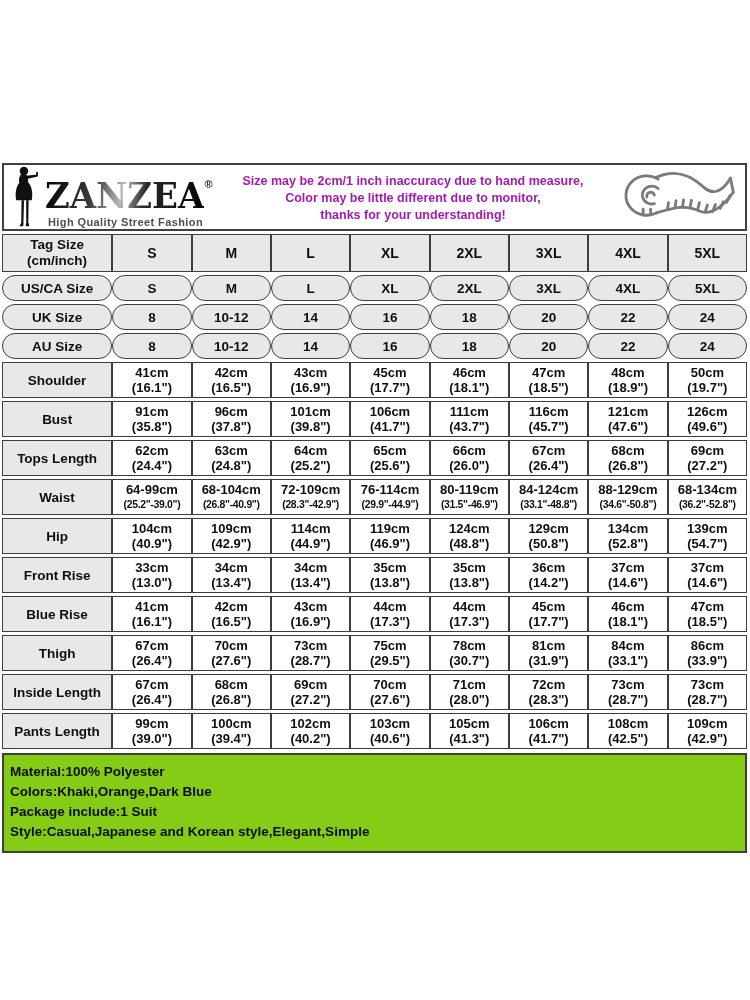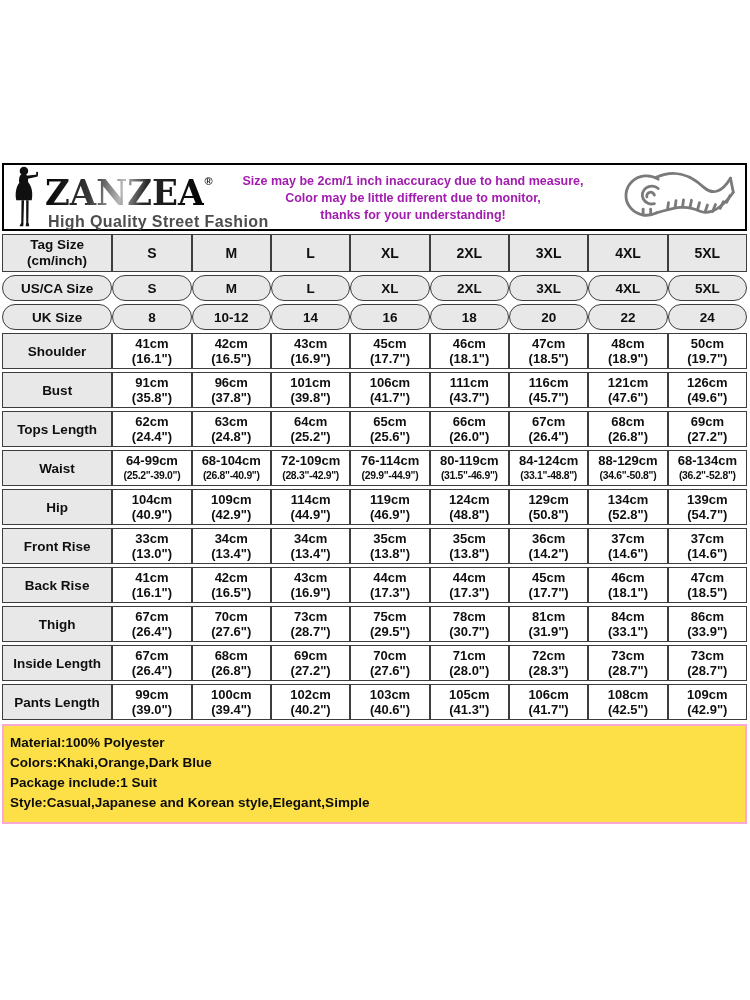--- a/index.html
+++ b/index.html
@@ -8,40 +8,40 @@
     width: 750px; height: 1000px;
     font-family: "Liberation Sans", sans-serif;
     position: relative; overflow: hidden;
     color: #111;
   }
   .page { position: absolute; inset: 0; background: #fff; }
   .sheet { position: absolute; top: 163px; left: 2px; right: 3px; }
 
   
   .header-box {
-    border: 2px solid #000000;
+    border: 2px solid #404040;
     height: 68px;
     display: flex; align-items: center;
     background: #fff;
   }
   .logo-block { width: 215px; display: flex; align-items: center; padding-left: 5px; }
   .figure-svg { width: 34px; height: 62px; flex: 0 0 auto; }
   .brand-stack { margin-left: 2px; }
   .brand-line { white-space: nowrap; line-height: 34px; }
   .brand-name {
     font-family: "DejaVu Serif", "Liberation Serif", serif;
     font-weight: bold; font-size: 34px; letter-spacing: 0px;
     background: linear-gradient(104deg, #000 0%, #3a3a3a 30%, #b9b9b9 48%, #2a2a2a 62%, #000 100%);
     -webkit-background-clip: text; background-clip: text;
     color: transparent;
     display: inline-block; transform: scaleY(1.04);
   }
   .reg-mark { font-size: 11px; vertical-align: 20px; color: #222; font-weight: bold; }
   .brand-tagline {
-    font-size: 16px; color: #4d4d4d; font-weight: bold;
+    font-size: 11px; color: #4d4d4d; font-weight: bold;
     letter-spacing: 0.4px; margin-top: -4px; padding-left: 3px; white-space: nowrap;
   }
   .disclaimer { flex: 1; text-align: center; padding-top: 2px; }
   .disclaimer div {
     font-size: 12.5px; font-weight: bold; line-height: 17px; color: #a21caf; white-space: nowrap;
   }
   .tape-block { width: 138px; display: flex; justify-content: center; align-items: center; }
   .tape-svg { width: 126px; height: 62px; }
 
   
@@ -65,24 +65,24 @@
   tr:not(.shaded) td.label-cell { background: #e8e8e8; }
   td.label-cell { font-size: 13.5px; }
   tr.single td { height: 26px; font-size: 13.5px; border-radius: 13px; }
   tr.hdr td { height: 38px; font-size: 14px; }
   tr.hdr td.label-cell { font-size: 13.5px; line-height: 16px; }
   tr.meas td { height: 36px; }
   td div.tightline { font-size: 10.4px; letter-spacing: -0.3px; }
 
   
   .footer-box {
-    border: 2px solid #f9a8d4;
+    border: 2px solid #404040;
     margin-top: 1px;
     padding: 7px 6px 9px 6px;
-    background: #fde047;
+    background: #84cc16;
   }
   .footer-box div {
     font-size: 13.5px; font-weight: bold; line-height: 20px; color: #0d0d0d; white-space: nowrap;
   }
 </style>
 </head>
 <body>
 
 <div class="page">
   <div class="sheet">
@@ -233,20 +233,49 @@
             <td>
               <div>20</div>
             </td>
             <td>
               <div>22</div>
             </td>
             <td>
               <div>24</div>
             </td>
           </tr>
+          <tr class="shaded single">
+            <td class="label-cell">
+              <div>AU Size</div>
+            </td>
+            <td>
+              <div>8</div>
+            </td>
+            <td>
+              <div>10-12</div>
+            </td>
+            <td>
+              <div>14</div>
+            </td>
+            <td>
+              <div>16</div>
+            </td>
+            <td>
+              <div>18</div>
+            </td>
+            <td>
+              <div>20</div>
+            </td>
+            <td>
+              <div>22</div>
+            </td>
+            <td>
+              <div>24</div>
+            </td>
+          </tr>
           <tr class="meas">
             <td class="label-cell">
               <div>Shoulder</div>
             </td>
             <td>
               <div>41cm</div>
               <div>(16.1")</div>
             </td>
             <td>
               <div>42cm</div>
@@ -457,21 +486,21 @@
               <div>37cm</div>
               <div>(14.6")</div>
             </td>
             <td>
               <div>37cm</div>
               <div>(14.6")</div>
             </td>
           </tr>
           <tr class="meas">
             <td class="label-cell">
-              <div>Back Rise</div>
+              <div>Blue Rise</div>
             </td>
             <td>
               <div>41cm</div>
               <div>(16.1")</div>
             </td>
             <td>
               <div>42cm</div>
               <div>(16.5")</div>
             </td>
             <td>

